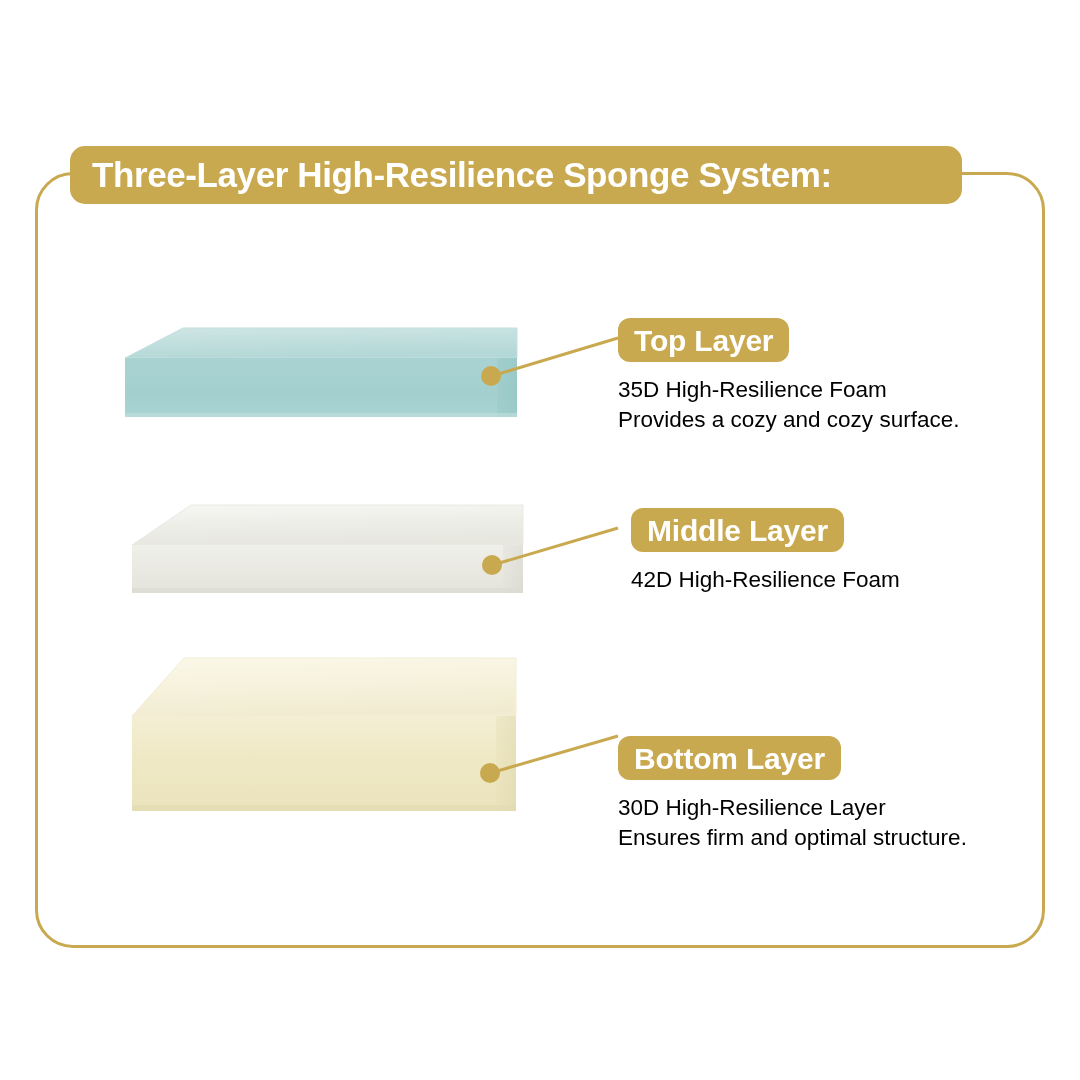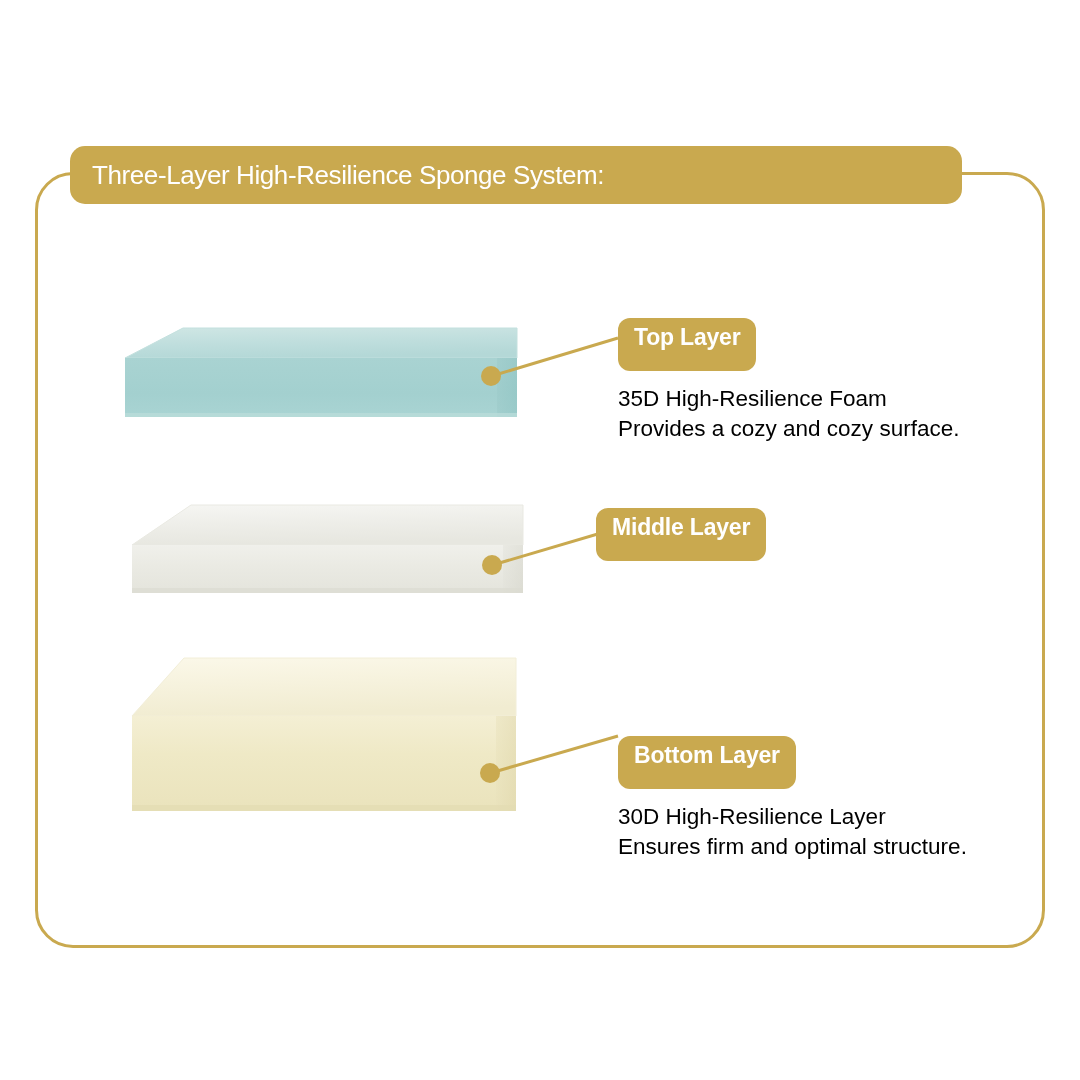--- a/index.html
+++ b/index.html
@@ -56,22 +56,22 @@
     height: 58px;
     background: #c9a94f;
     border-radius: 15px;
     box-sizing: border-box;
     display: flex;
     align-items: center;
     padding-left: 22px;
   }
   .title-text {
     color: #ffffff;
-    font-size: 26px;
-    font-weight: normal;
+    font-size: 35px;
+    font-weight: bold;
     letter-spacing: -0.4px;
     font-family: "Liberation Sans", sans-serif;
     white-space: nowrap;
   }
 
   
   .slab { position: absolute; }
   .slab svg { display: block; }
 
   
@@ -81,23 +81,23 @@
     width: 1080px; height: 1080px;
     pointer-events: none;
   }
 
   
   .info-block { position: absolute; }
   .badge {
     display: inline-block;
     background: #c9a94f;
     border-radius: 12px;
-    padding: 6px 16px 20px 16px;
+    padding: 6px 16px 4px 16px;
     color: #ffffff;
-    font-size: 23px;
+    font-size: 30px;
     font-weight: bold;
     letter-spacing: -0.2px;
     font-family: "Liberation Sans", sans-serif;
     white-space: nowrap;
     text-align: center;
   }
   .desc {
     margin-top: 13px;
     color: #000000;
     font-size: 22.5px;
@@ -215,23 +215,24 @@
   </svg>
 
   <div class="info-block" style="left:618px; top:318px;">
     <div class="badge">Top Layer</div>
     <div class="desc">
       <div>35D High-Resilience Foam</div>
       <div>Provides a cozy and cozy surface.</div>
     </div>
   </div>
 
-  <div class="info-block" style="left:596px; top:508px;">
+  <div class="info-block" style="left:631px; top:508px;">
     <div class="badge">Middle Layer</div>
     <div class="desc">
+      <div>42D High-Resilience Foam</div>
     </div>
   </div>
 
   <div class="info-block" style="left:618px; top:736px;">
     <div class="badge">Bottom Layer</div>
     <div class="desc">
       <div>30D High-Resilience Layer</div>
       <div>Ensures firm and optimal structure.</div>
     </div>
   </div>

